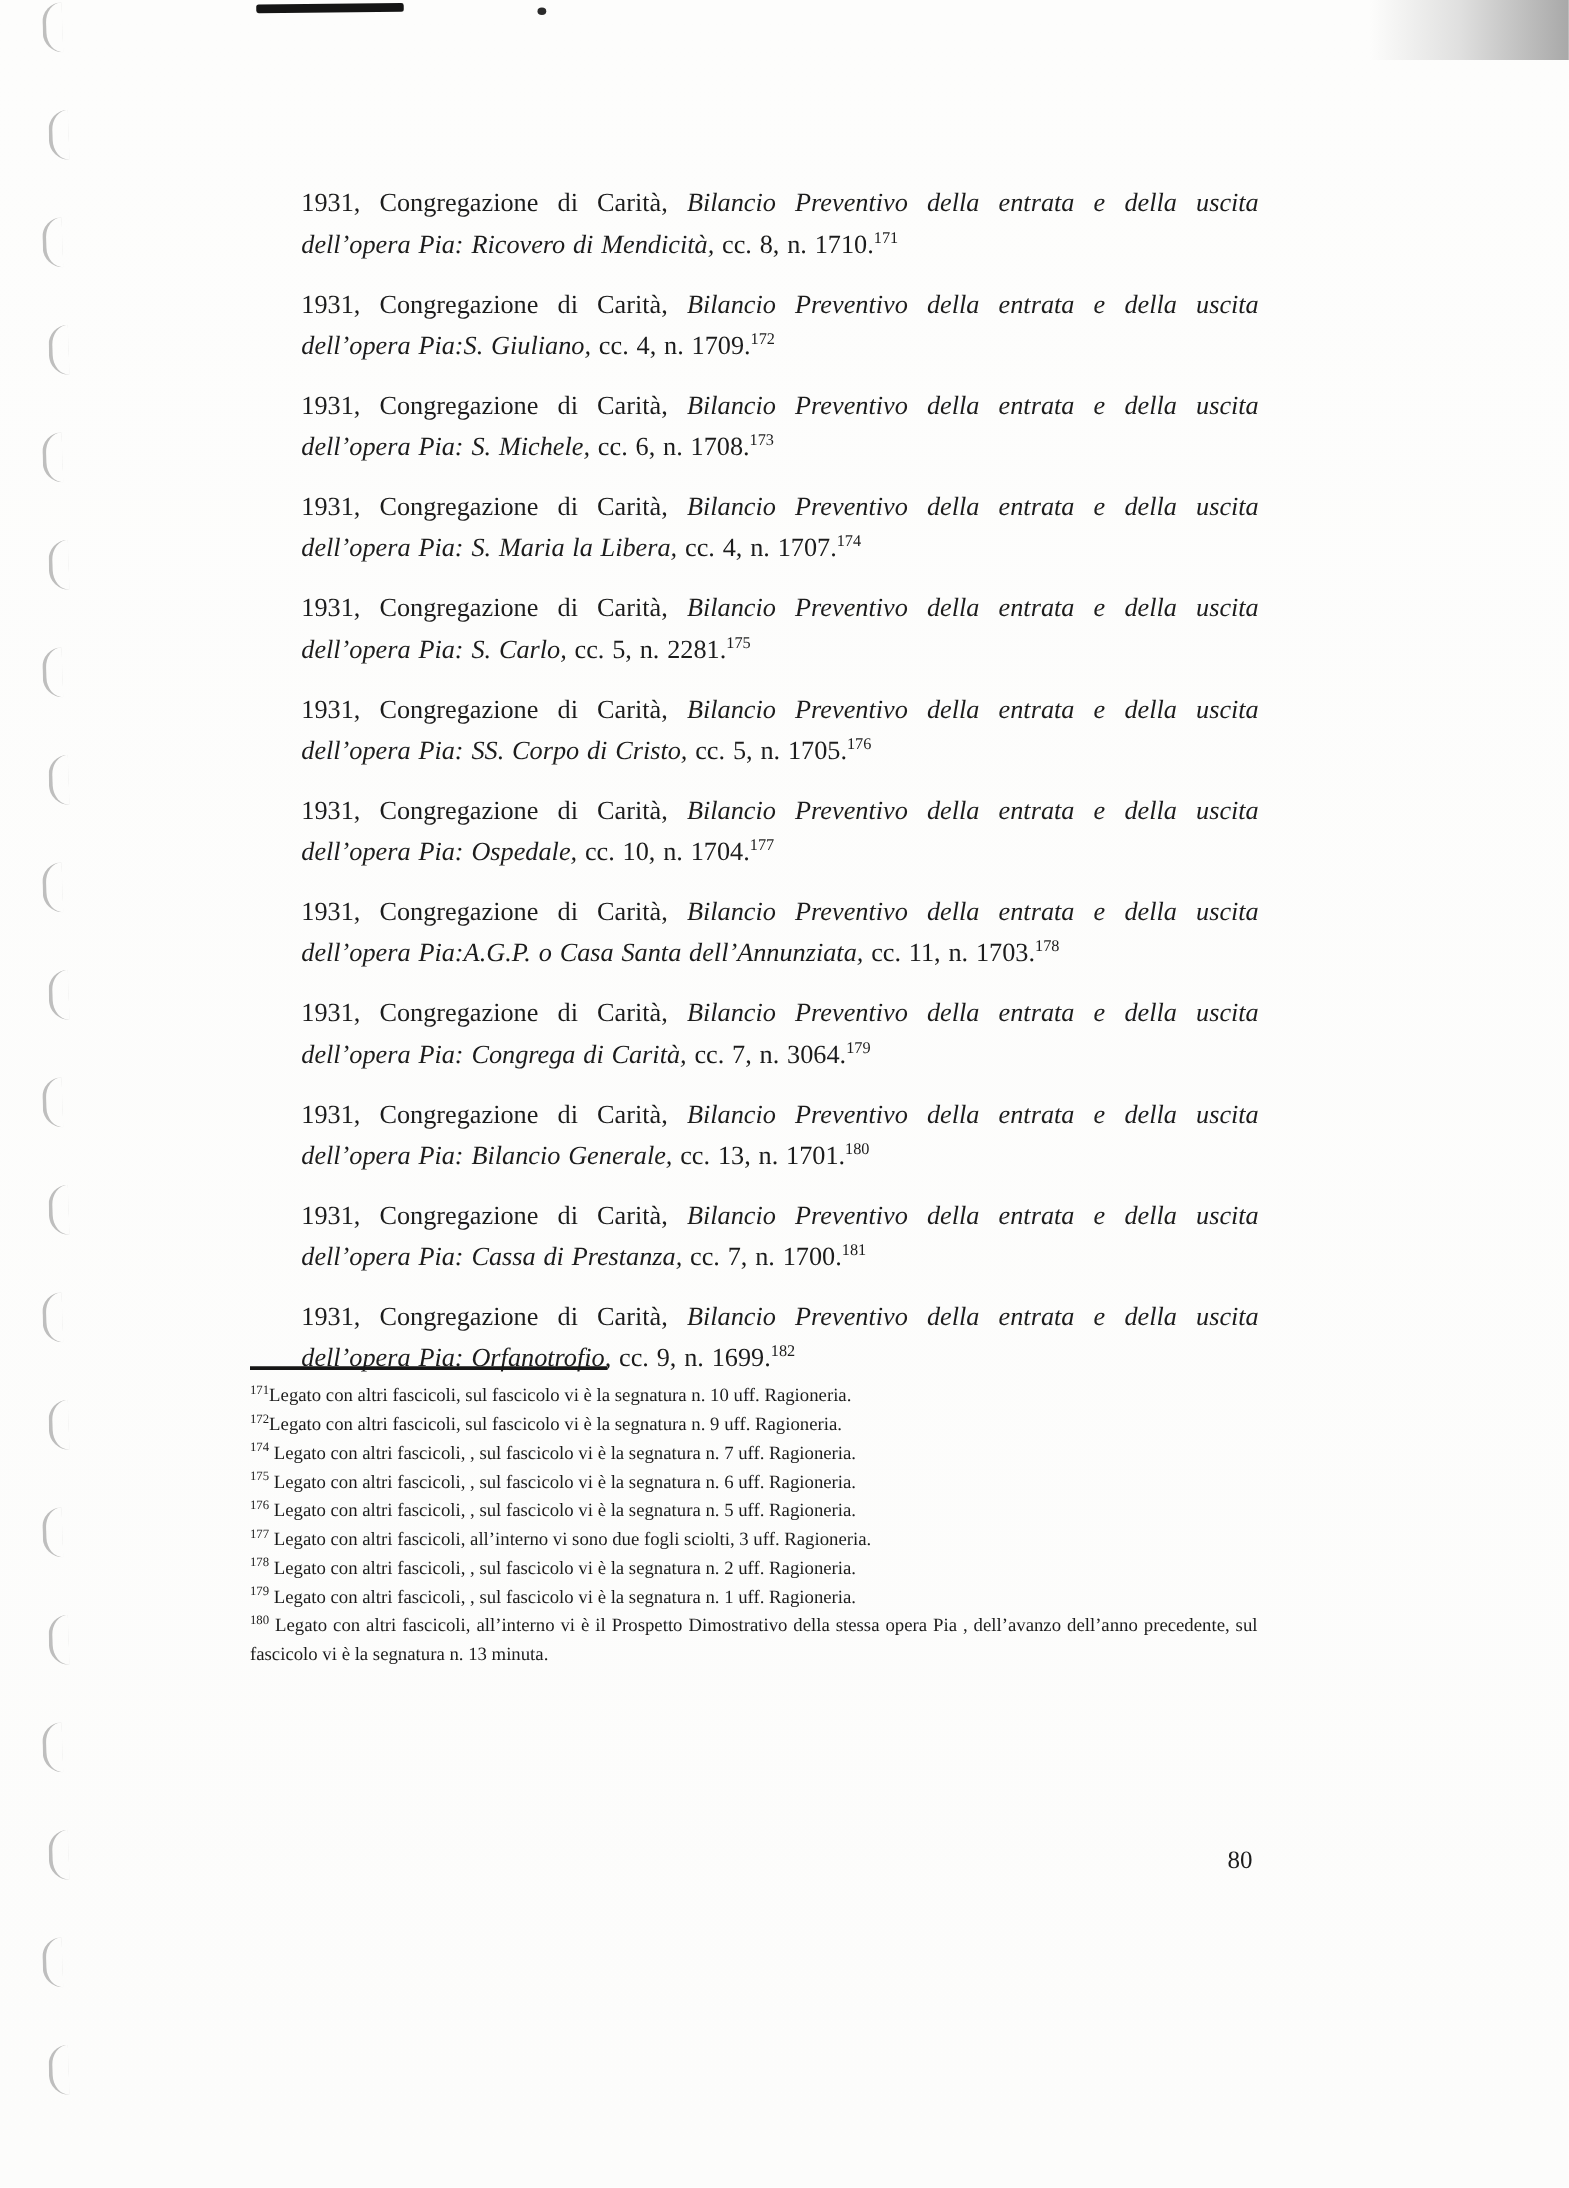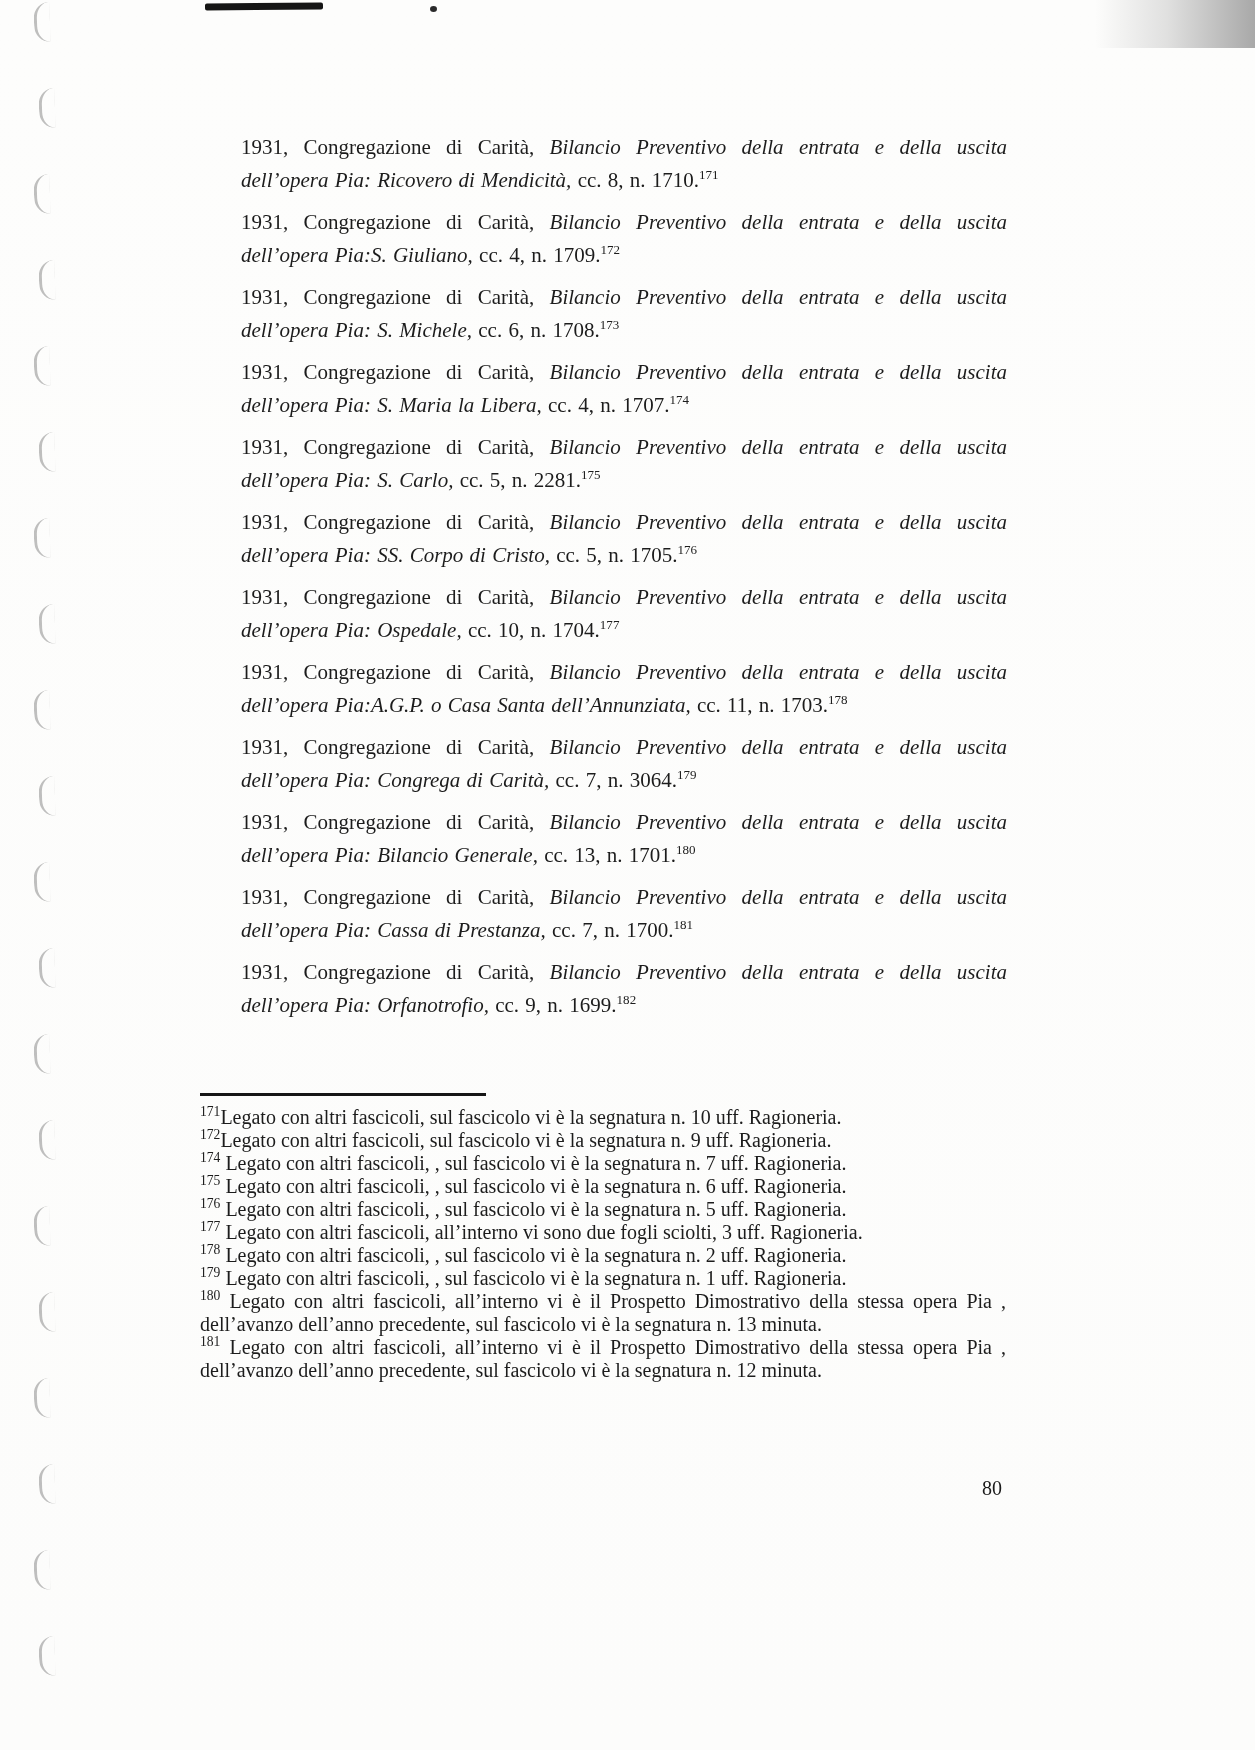--- a/index.html
+++ b/index.html
@@ -33,40 +33,40 @@
     width:13px;height:40px;
     border-left:3px solid rgba(105,105,105,.42);
     border-radius:20px 0 0 20px;
     transform:rotate(-2deg);
   }
   
   .entries{
     position:absolute;left:241px;top:131px;width:766px;
   }
   .entry{
-    margin:0 0 9px 0;
+    margin:15px 0 9px 0;
     font-size:21px;
     line-height:33px;
     text-align:justify;
     word-spacing:1px;
   }
   .entry .it{font-style:italic;}
   sup.fn-ref{
     font-size:62%;
     vertical-align:super;
     line-height:0;
   }
   
   .fn-rule{
     position:absolute;left:200px;top:1093px;width:286px;height:3px;
     background:#161616;
   }
   .footnotes{
     position:absolute;left:200px;top:1106px;width:806px;
-    font-size:20px;
+    font-size:15px;
     line-height:23px;
     text-align:justify;
   }
   .footnote{margin:0;}
   .footnote sup{
     font-size:68%;
     vertical-align:super;
     line-height:0;
   }
   
@@ -127,18 +127,17 @@
   <div class="footnotes" id="footnotes-list">
       <p class="footnote"><sup>171</sup><span>Legato con altri fascicoli, sul fascicolo vi è la segnatura n. 10 uff. Ragioneria.</span></p>
       <p class="footnote"><sup>172</sup><span>Legato con altri fascicoli, sul fascicolo vi è la segnatura n. 9 uff. Ragioneria.</span></p>
       <p class="footnote"><sup>174</sup><span> Legato con altri fascicoli, , sul fascicolo vi è la segnatura n. 7 uff. Ragioneria.</span></p>
       <p class="footnote"><sup>175</sup><span> Legato con altri fascicoli, , sul fascicolo vi è la segnatura n. 6 uff. Ragioneria.</span></p>
       <p class="footnote"><sup>176</sup><span> Legato con altri fascicoli, , sul fascicolo vi è la segnatura n. 5 uff. Ragioneria.</span></p>
       <p class="footnote"><sup>177</sup><span> Legato con altri fascicoli, all’interno vi sono due fogli sciolti,  3 uff. Ragioneria.</span></p>
       <p class="footnote"><sup>178</sup><span> Legato con altri fascicoli,  , sul fascicolo vi è la segnatura n. 2 uff. Ragioneria.</span></p>
       <p class="footnote"><sup>179</sup><span> Legato con altri fascicoli, , sul fascicolo vi è la segnatura n. 1 uff. Ragioneria.</span></p>
       <p class="footnote"><sup>180</sup><span> Legato con altri fascicoli, all’interno vi è il Prospetto Dimostrativo della stessa opera Pia , dell’avanzo dell’anno precedente, sul fascicolo vi è la segnatura n. 13 minuta.</span></p>
-      <p class="footnote"><sup>181</sup><span> Legato con altri fascicoli, all’interno vi è il Prospetto Dimostrativo della stessa opera Pia , dell’avanzo dell’anno precedente,  sul fascicolo vi è la segnatura n. 12 minuta.</span></p>
     </div>
 
   <div class="page-number">80</div>
 
 </div>
 
 </body></html>

